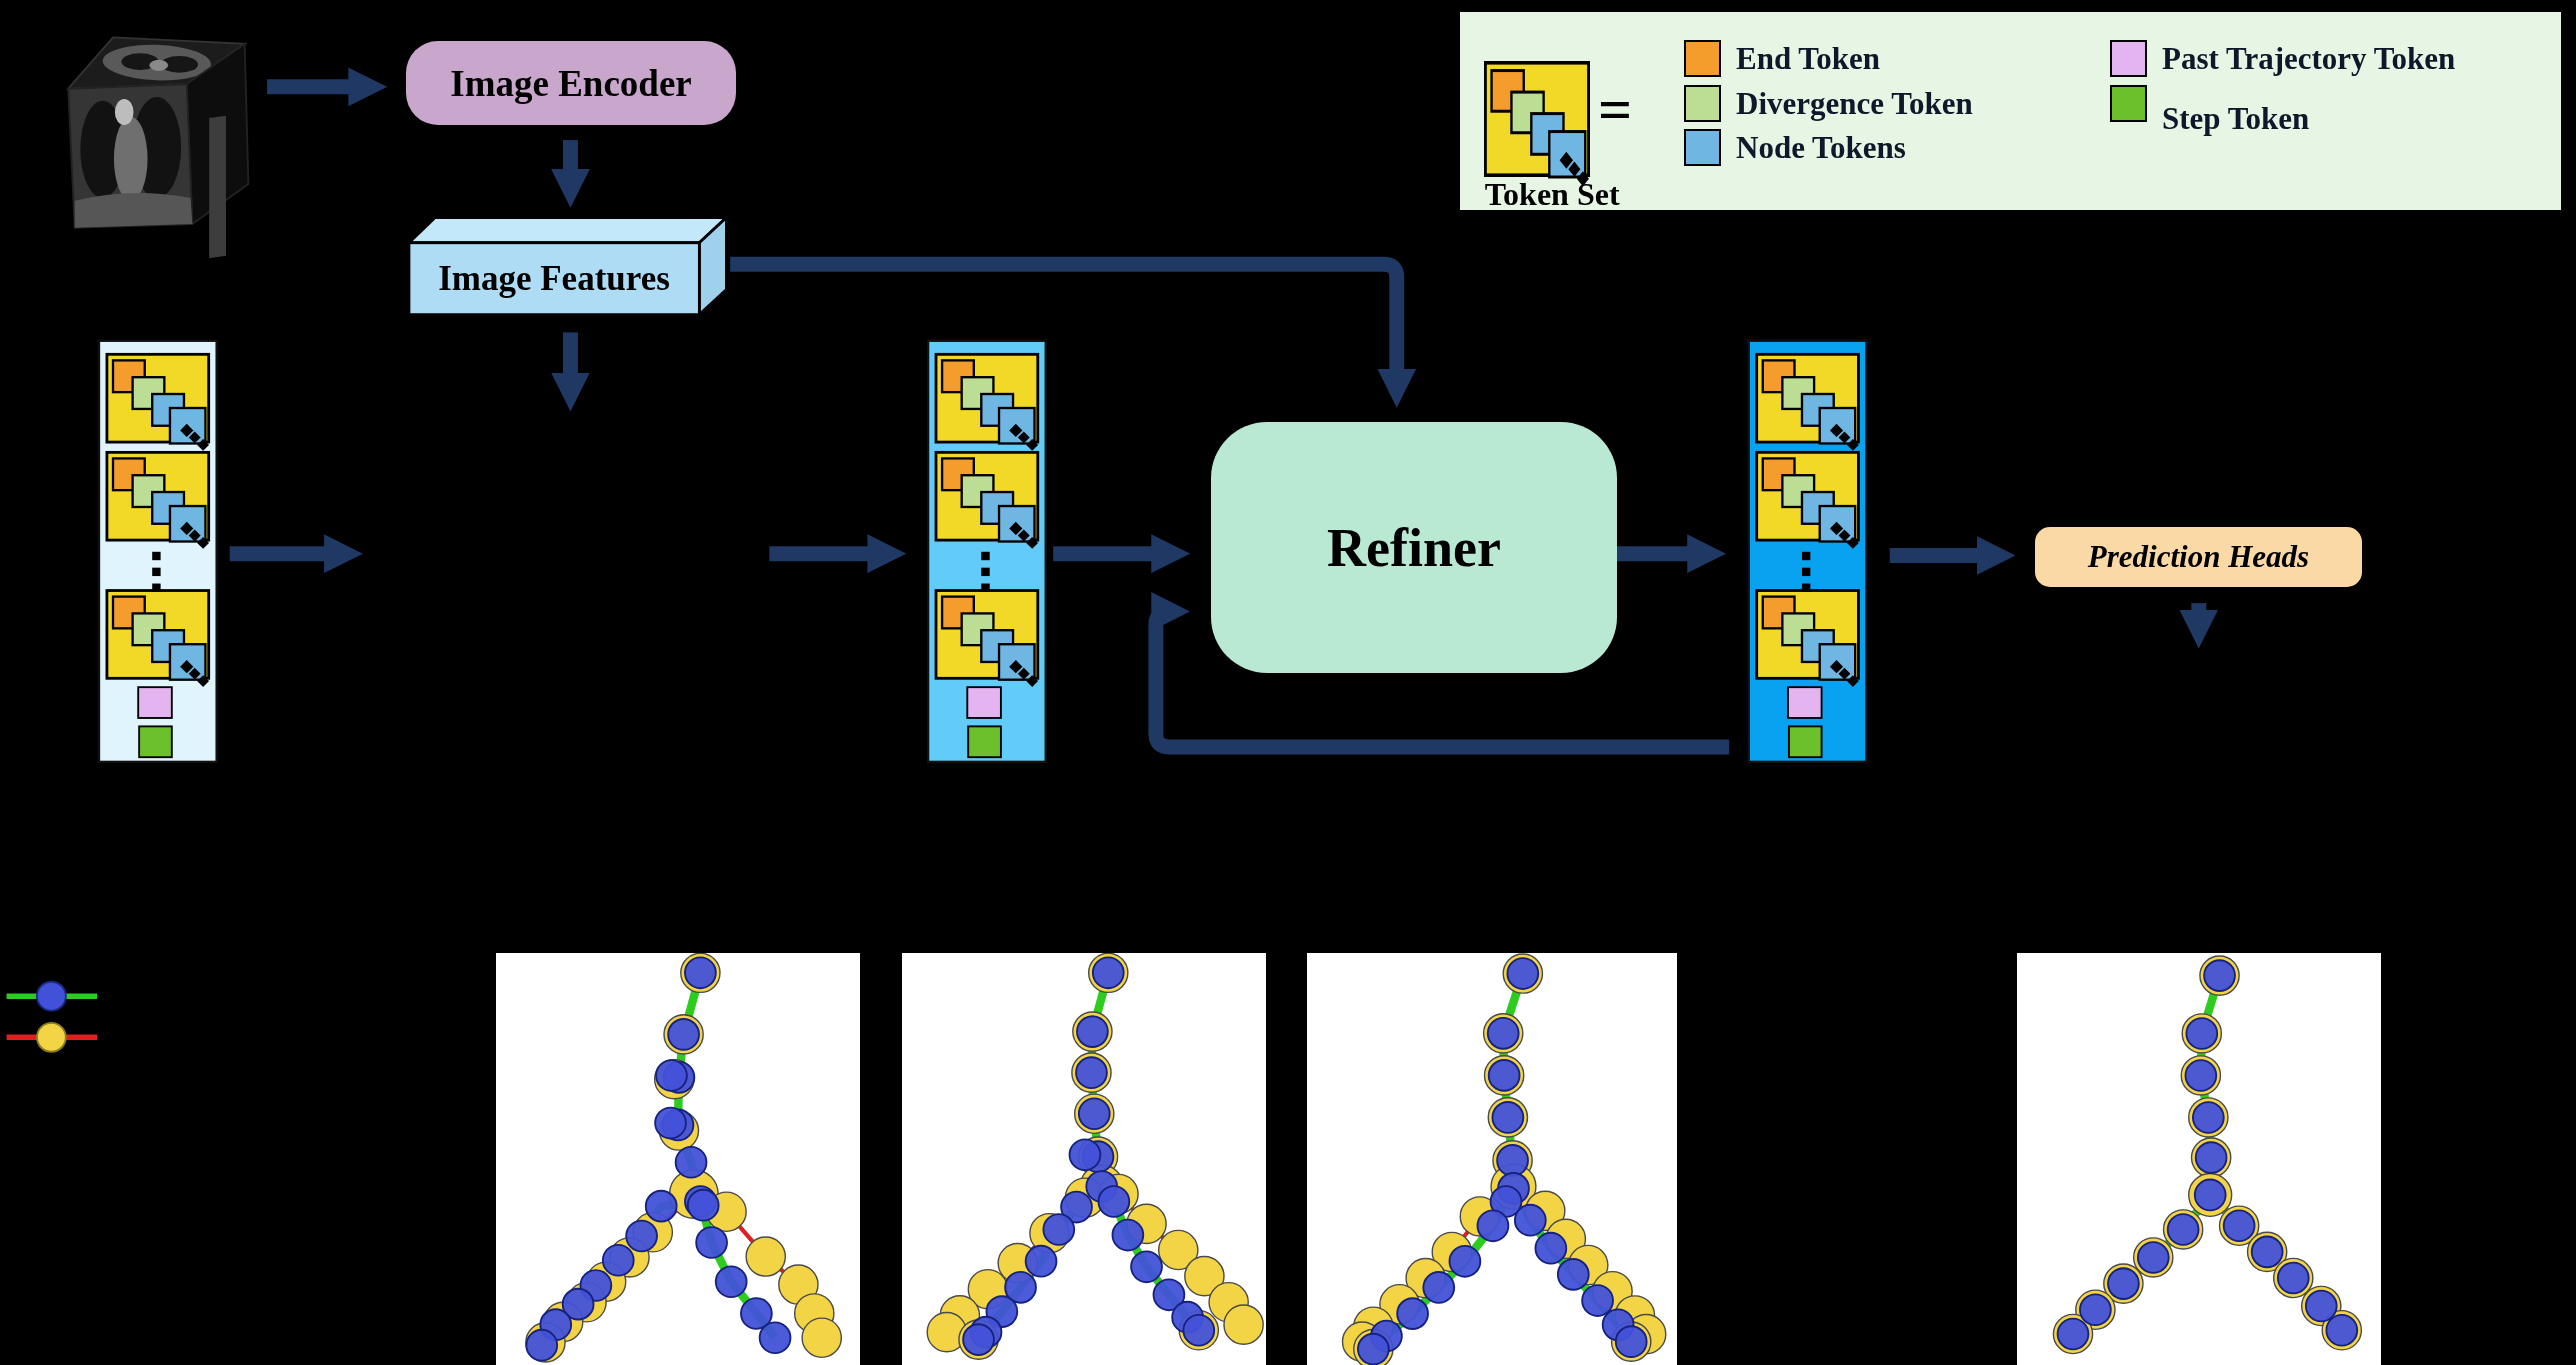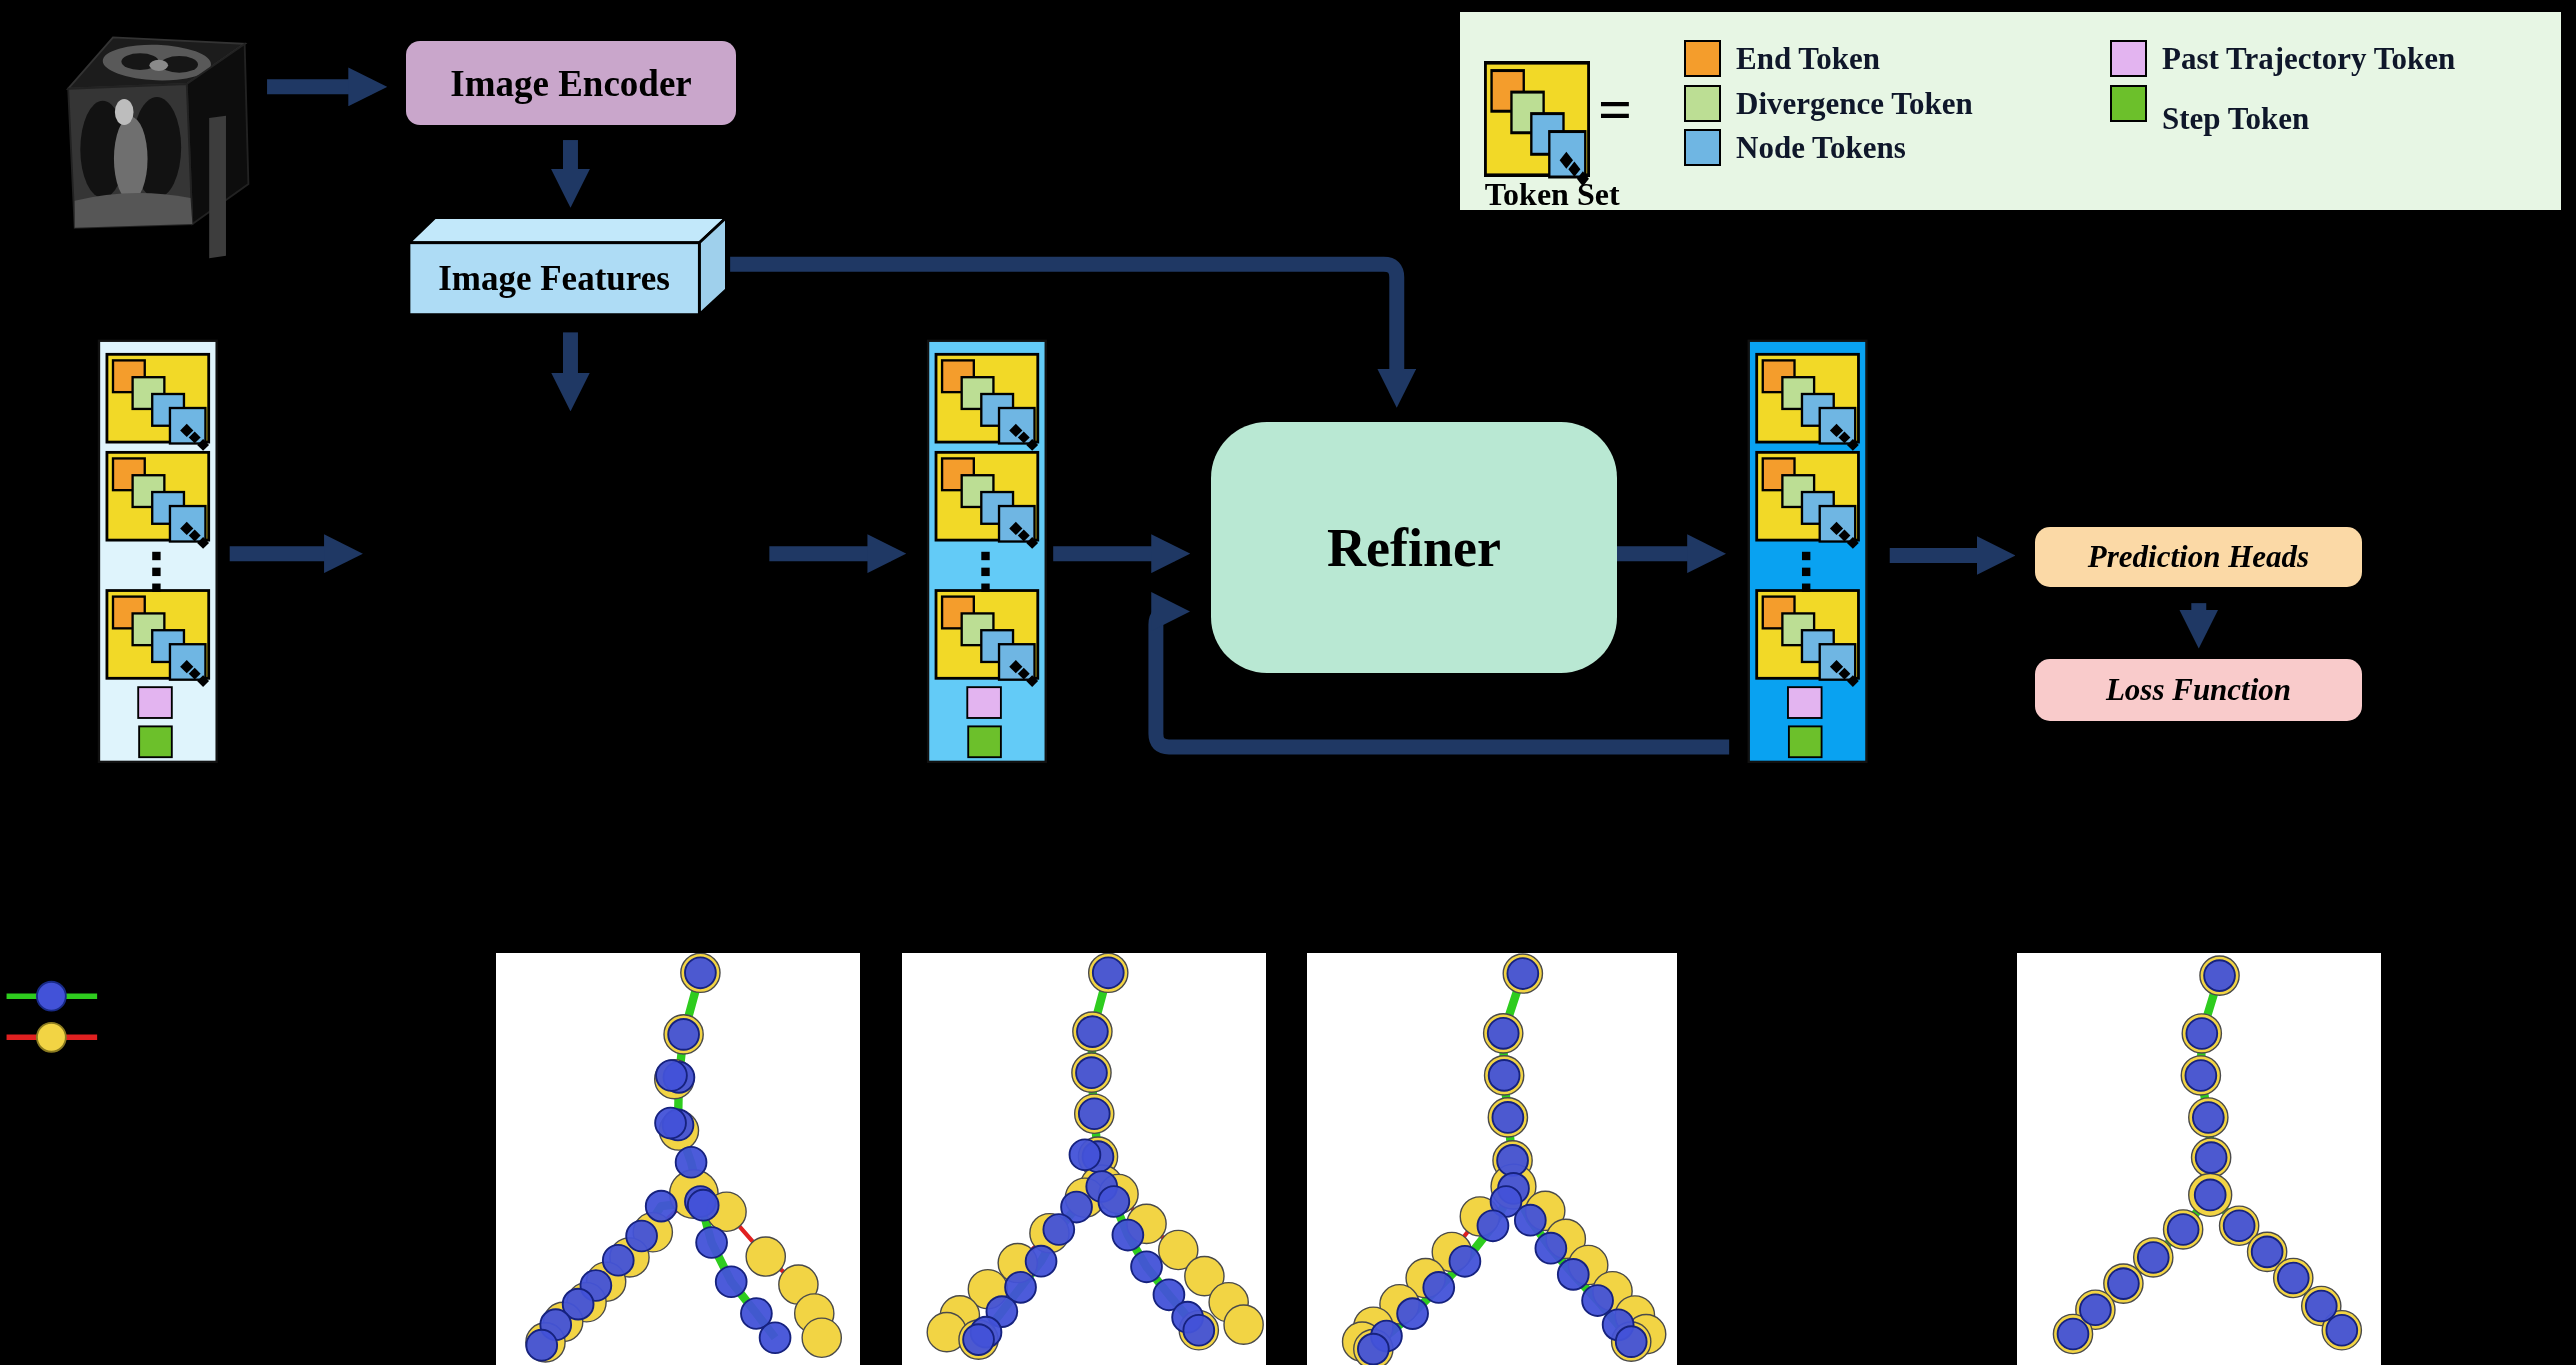--- a/index.html
+++ b/index.html
@@ -3,21 +3,21 @@
 <meta charset="utf-8">
 <style>
   html,body{margin:0;padding:0;background:#000;}
   .stage{position:relative;width:2576px;height:1365px;background:#000;overflow:hidden;
          font-family:"Liberation Serif","DejaVu Serif",serif;}
   .stage svg{display:block;}
   #base-svg{position:absolute;left:0;top:0;z-index:1;}
   .overlay{position:absolute;z-index:2;display:flex;align-items:center;justify-content:center;
            color:#000;font-weight:bold;text-align:center;box-sizing:border-box;}
   .module{background:#B9E8D3;border-radius:56px;font-size:54px;}
-  .pill{border-radius:14px;font-size:37px;}
+  .pill{border-radius:32px;font-size:37px;}
   .head-box{border-radius:15px;font-size:31px;font-style:italic;}
   .legend-box{position:absolute;left:1457px;top:9.3px;width:1107px;height:204px;z-index:2;
               background:#E7F6E4;border:3.7px solid #000;box-sizing:border-box;}
   .legend-label{position:absolute;font-weight:bold;font-size:31px;color:#0f172a;line-height:37px;
                 white-space:nowrap;}
   .legend-sq{position:absolute;width:37px;height:37px;border:2.3px solid #000;box-sizing:border-box;}
   .legend-title{position:absolute;left:3.7px;top:164px;font-weight:bold;font-size:32px;color:#000;margin-left:21px;}
   .legend-eq{position:absolute;left:138px;top:63px;font-weight:bold;font-size:60px;color:#000;}
   .panel{position:absolute;top:953px;z-index:2;background:#fff;}
 </style>
@@ -132,23 +132,20 @@
 
 
   <div class="overlay module" style="left:1211px;top:422px;width:406px;height:251px;">
     <span>Refiner</span>
   </div>
 
   <div class="overlay head-box" style="left:2035px;top:527px;width:327px;height:60px;background:#FBD9A6;">
     <span>Prediction Heads</span>
   </div>
 
-  <div class="overlay head-box" style="left:2035px;top:659px;width:327px;height:62px;background:#F9CBCB;">
-    <span>Loss Function</span>
-  </div>
 
   <div class="legend-box">
     <svg x="0" y="0" width="106" height="116" viewBox="0 0 112 97" preserveAspectRatio="none" style="position:absolute;left:24px;top:49px;overflow:visible;">
       <use href="#tokenset"></use>
     </svg>
     <div class="legend-title">Token Set</div>
     <div class="legend-eq">=</div>
 
     <div class="legend-sq" style="left: 224px; top: 28px; background: rgb(244, 157, 44);"></div>
     <div class="legend-label" style="left:276px;top:28px;">End Token</div>

